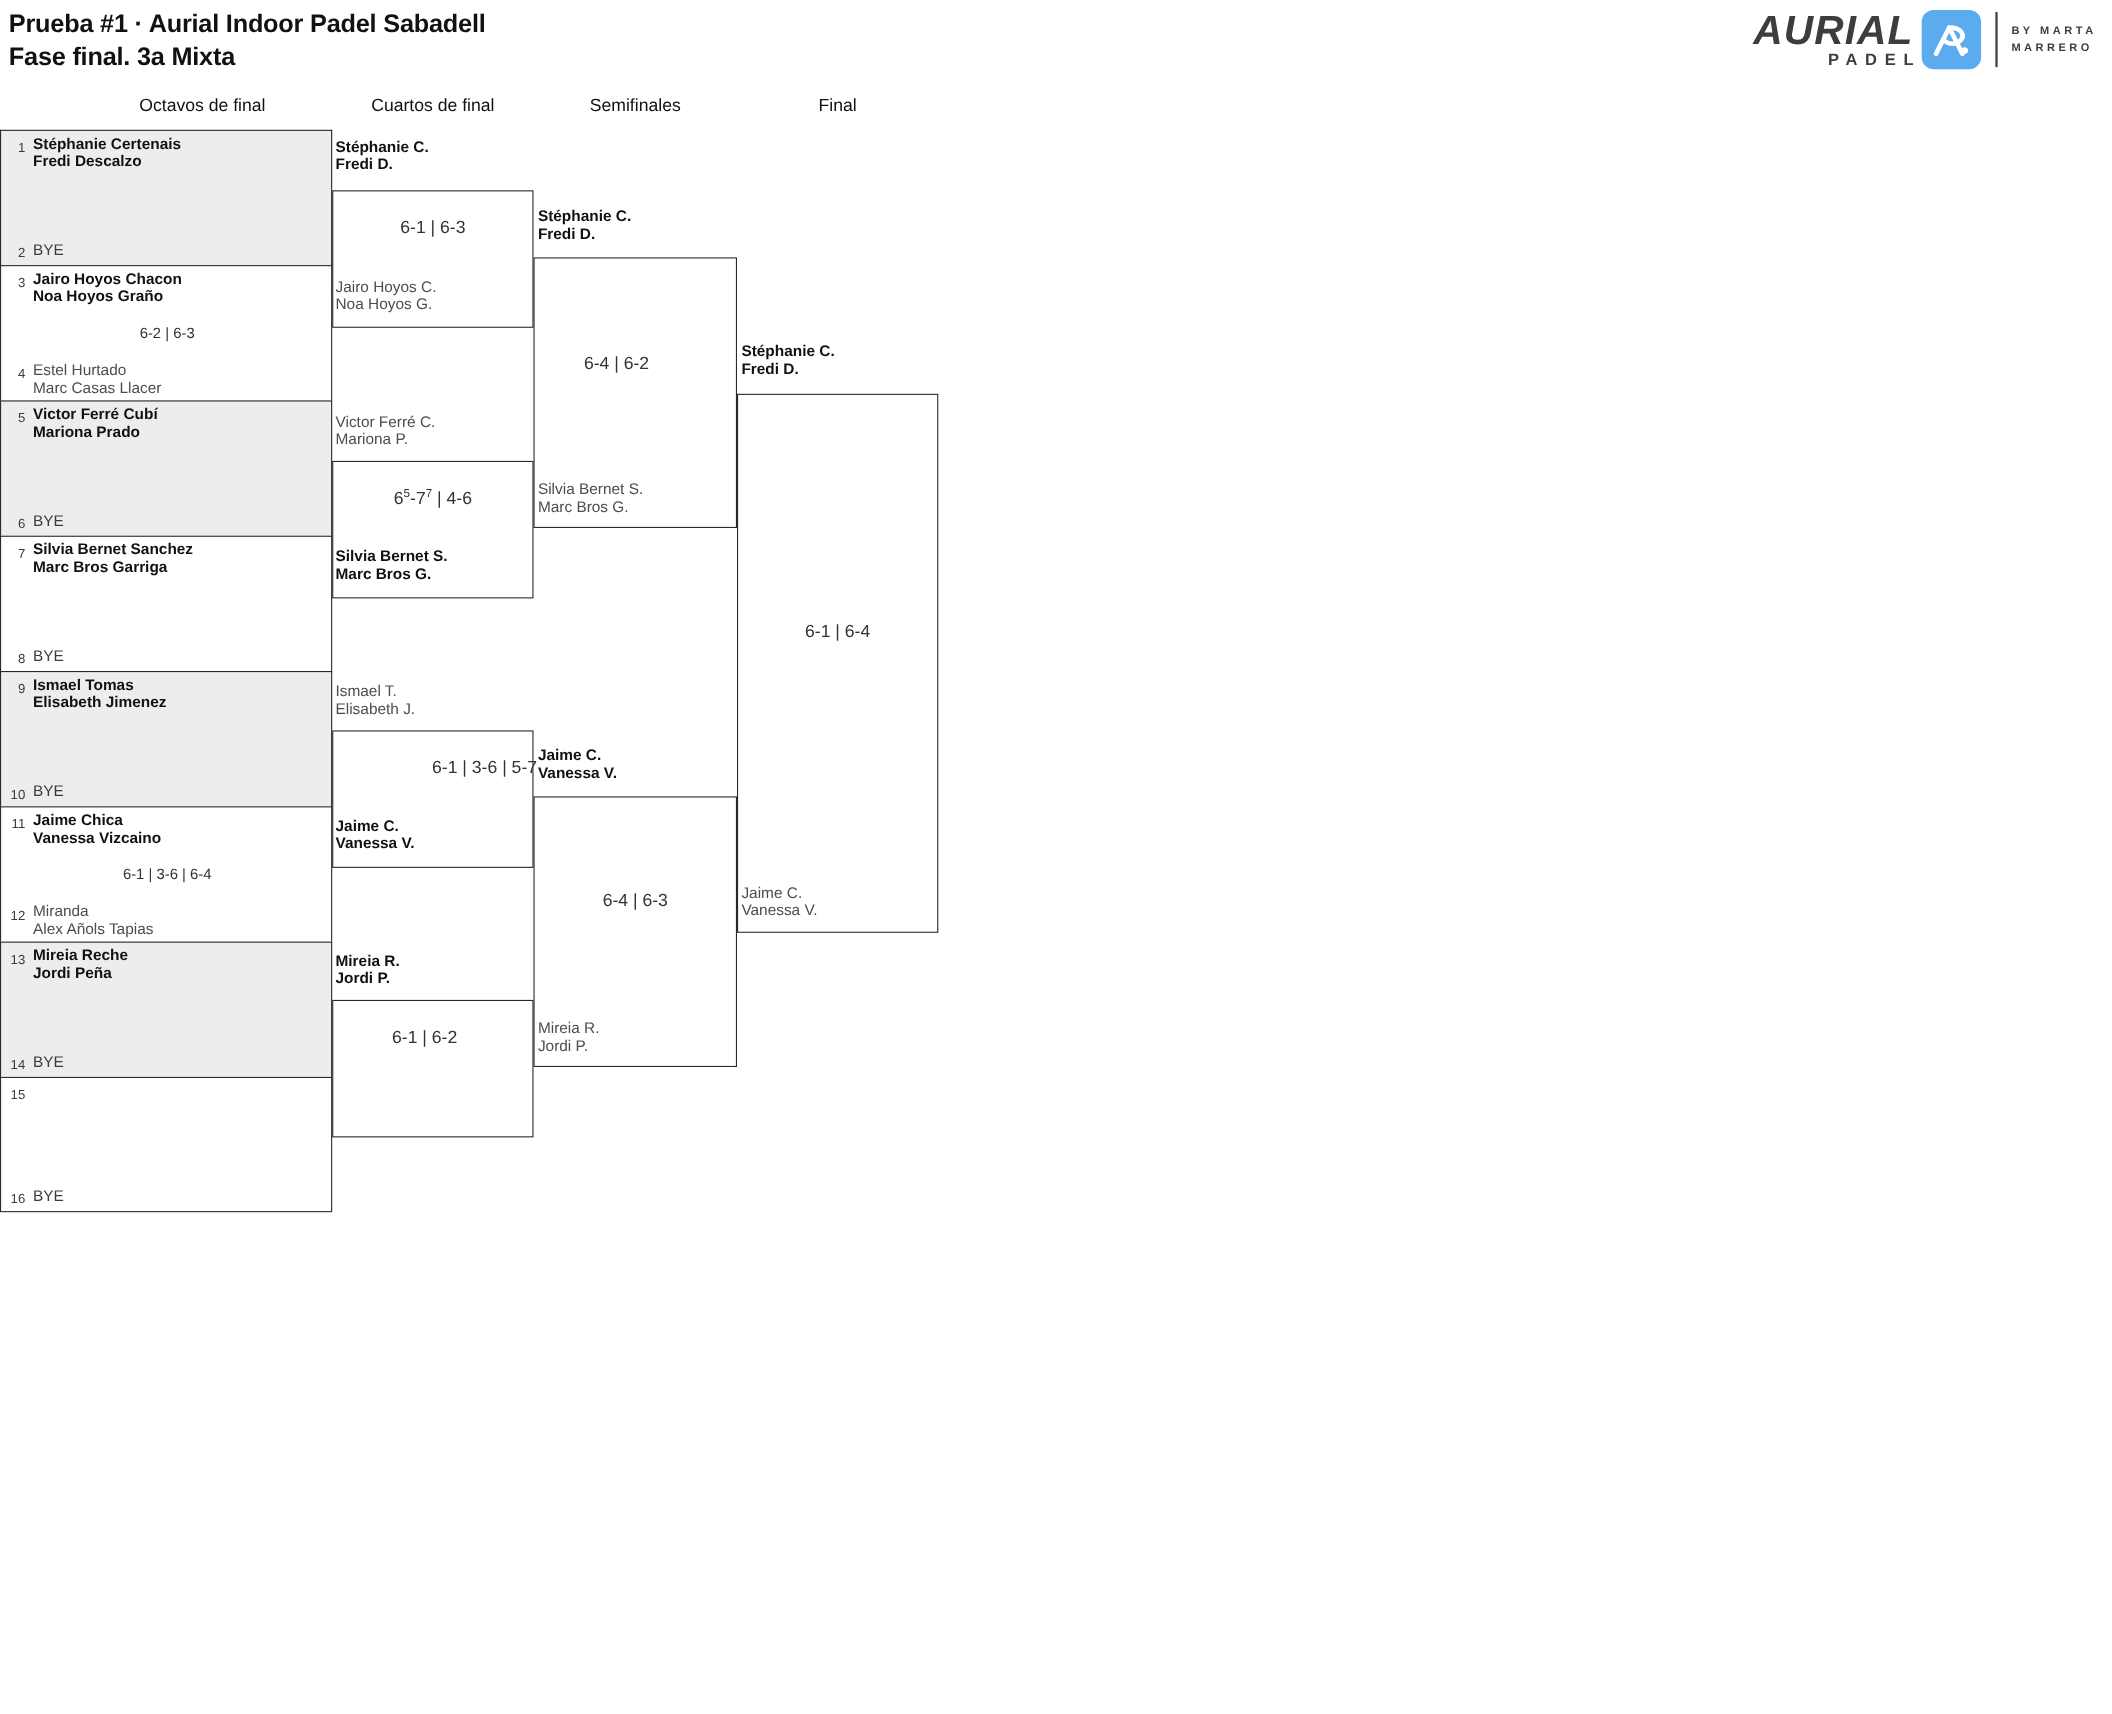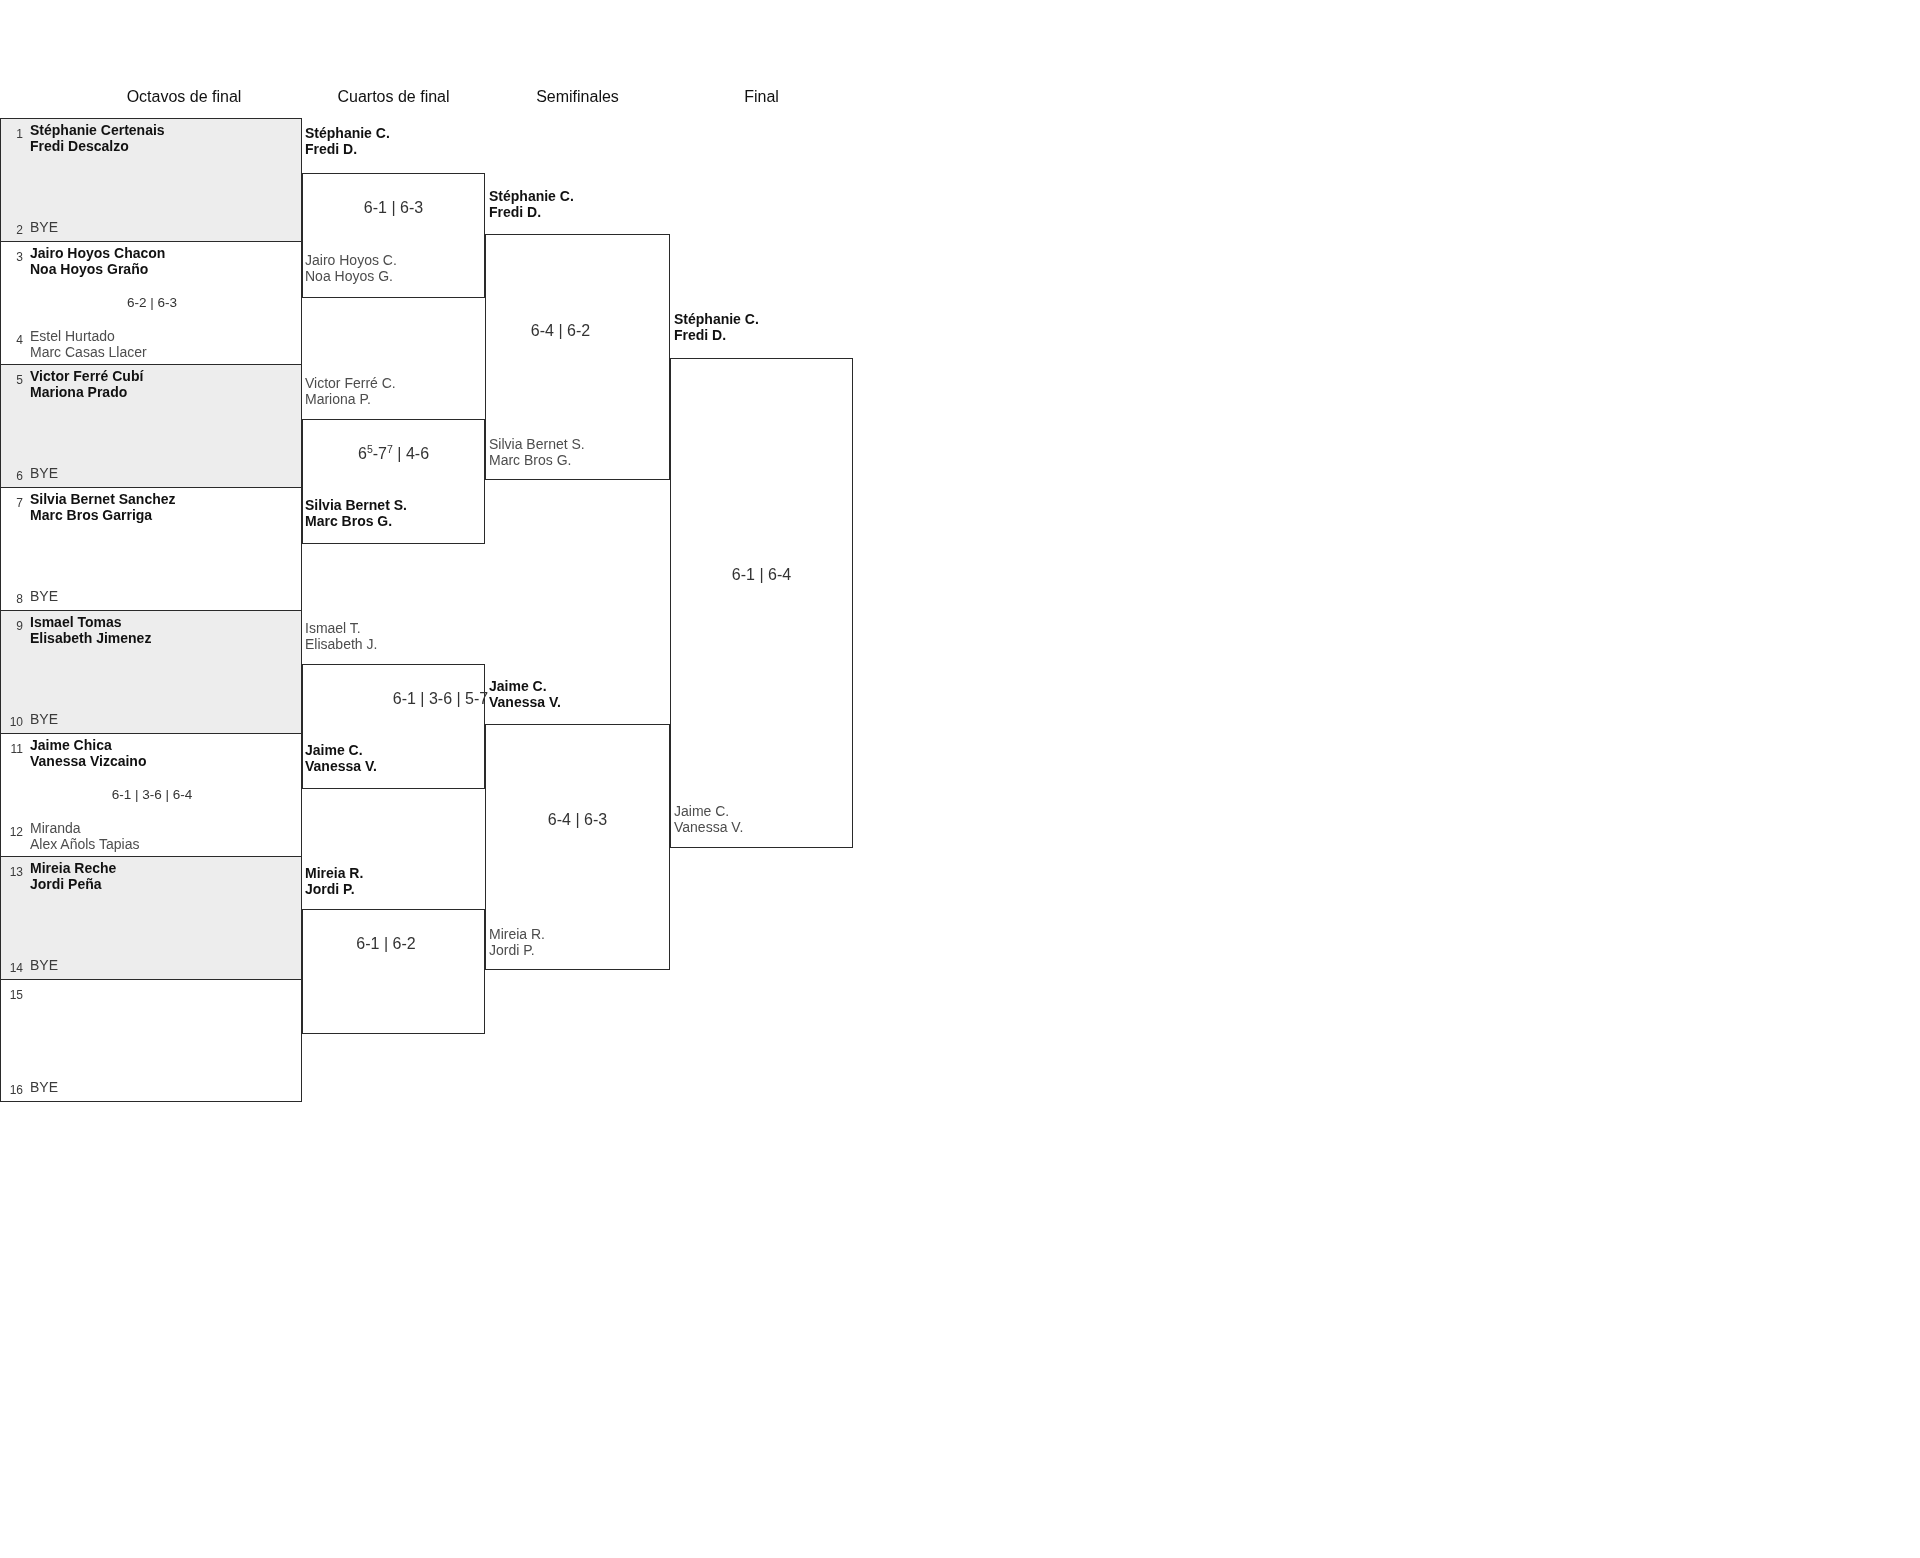--- a/index.html
+++ b/index.html
@@ -51,21 +51,43 @@
   sup{font-size:0.66em;vertical-align:super;line-height:0;}
 
   .nameblk{position:absolute;font-size:14px;line-height:16px;}
   .nameblk .ln{display:block;white-space:nowrap;}
 </style>
 </head>
 <body>
 
 <div class="page">
 
-
+  <div class="title-block">
+    <div class="title-line">Prueba #1 · Aurial Indoor Padel Sabadell</div>
+    <div class="title-line">Fase final. 3a Mixta</div>
+  </div>
+
+  <div class="logo">
+    <div class="logo-word">
+      <div class="logo-aurial">AURIAL</div>
+      <div class="logo-padel">PADEL</div>
+    </div>
+    <div class="logo-mark">
+      <svg width="36" height="32" viewBox="0 0 36 32" aria-hidden="true">
+        <path d="M4 29 L16 5 L28 29" fill="none" stroke="#ffffff" stroke-width="4.2" stroke-linecap="round" stroke-linejoin="round"></path>
+        <path d="M16 5 C27 5, 31 12, 26 17 C22 21, 16 20, 13 18" fill="none" stroke="#ffffff" stroke-width="4.2" stroke-linecap="round"></path>
+        <circle cx="30" cy="26" r="3.1" fill="#ffffff"></circle>
+      </svg>
+    </div>
+    <div class="logo-div"></div>
+    <div class="logo-by">
+      <div>BY MARTA</div>
+      <div>MARRERO</div>
+    </div>
+  </div>
 
   <div class="round-head" style="left:4px;width:302px;margin-left:29px;">Octavos de final</div>
   <div class="round-head" style="left:302px;width:183px;">Cuartos de final</div>
   <div class="round-head" style="left:485px;width:185px;">Semifinales</div>
   <div class="round-head" style="left:670px;width:183px;">Final</div>
 
   <div class="r1">
 
     <div class="r1-match shade">
       <div class="slot top">

